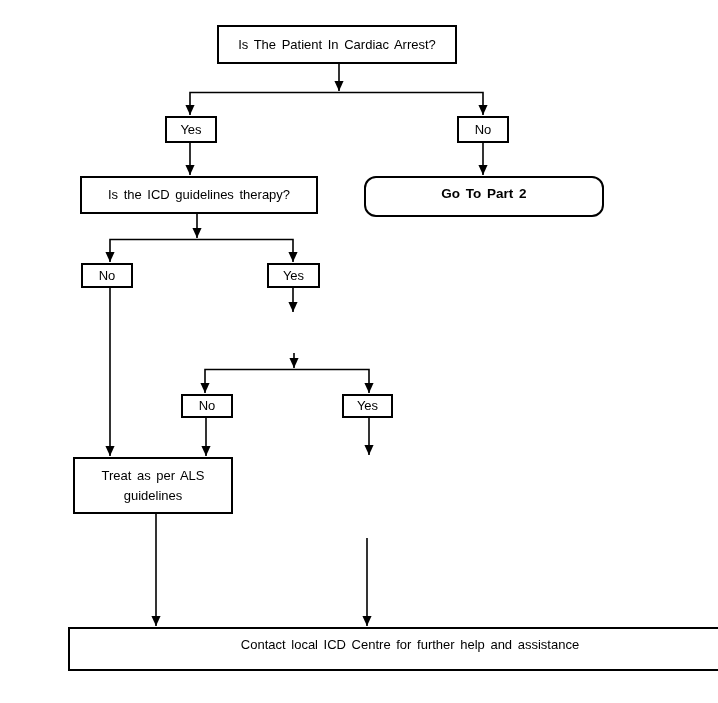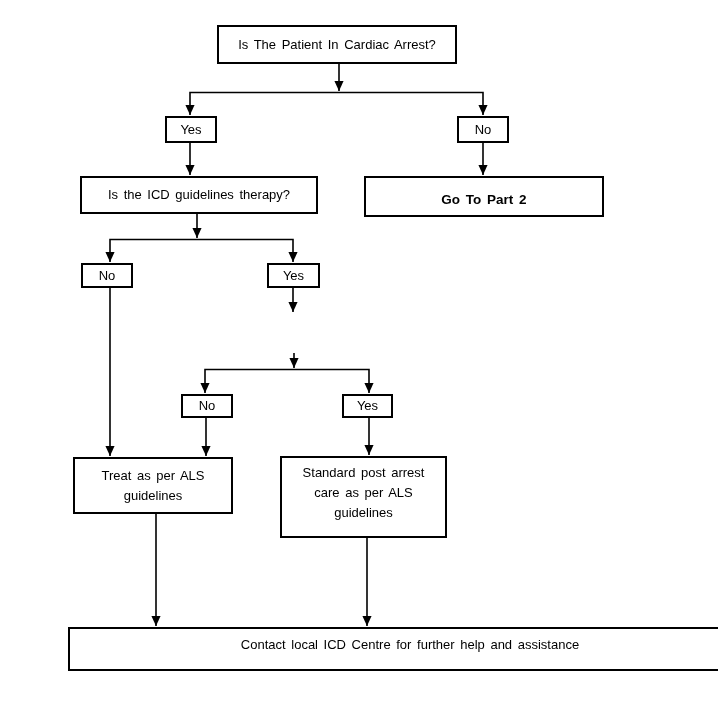--- a/index.html
+++ b/index.html
@@ -46,21 +46,21 @@
   }
   .node.bold {
     font-weight: bold;
     font-size: 13.5px;
   }
   
   .q-cardiac   { left: 217px; top: 25px;  width: 240px; height: 39px; }
   .yes-1       { left: 165px; top: 116px; width: 52px;  height: 27px; }
   .no-1        { left: 457px; top: 116px; width: 52px;  height: 27px; }
   .q-icd       { left: 80px;  top: 176px; width: 238px; height: 38px; }
-  .go-part2    { left: 364px; top: 176px; width: 240px; height: 41px; padding-top: 12px; }
+  .go-part2    { left: 364px; top: 176px; width: 240px; height: 41px; padding-top: 6px; border-radius: 12px; }
   .no-2        { left: 81px;  top: 263px; width: 52px;  height: 25px; }
   .yes-2       { left: 267px; top: 263px; width: 53px;  height: 25px; }
   .q-shock     { left: 180px; top: 313px; width: 213px; height: 40px; }
   .no-3        { left: 181px; top: 394px; width: 52px;  height: 24px; }
   .yes-3       { left: 342px; top: 394px; width: 51px;  height: 24px; }
   .treat       { left: 73px;  top: 457px; width: 160px; height: 57px; padding: 0 16px; }
   .standard    { left: 280px; top: 456px; width: 167px; height: 82px; padding: 5px 18px 0 18px; }
   .contact     { left: 68px;  top: 627px; width: 684px; height: 44px; padding-top: 6px; }
 </style>
 </head>
@@ -118,17 +118,16 @@
 
   <div class="node yes-2">Yes</div>
 
 
   <div class="node no-3">No</div>
 
   <div class="node yes-3">Yes</div>
 
   <div class="node treat">Treat as per ALS guidelines</div>
 
-  <div class="node standard top-align">Standard post arrest care as per ALS guidelines</div>
 
   <div class="node contact top-align">Contact local ICD Centre for further help and assistance</div>
 
 </div>
 
 </body></html>

